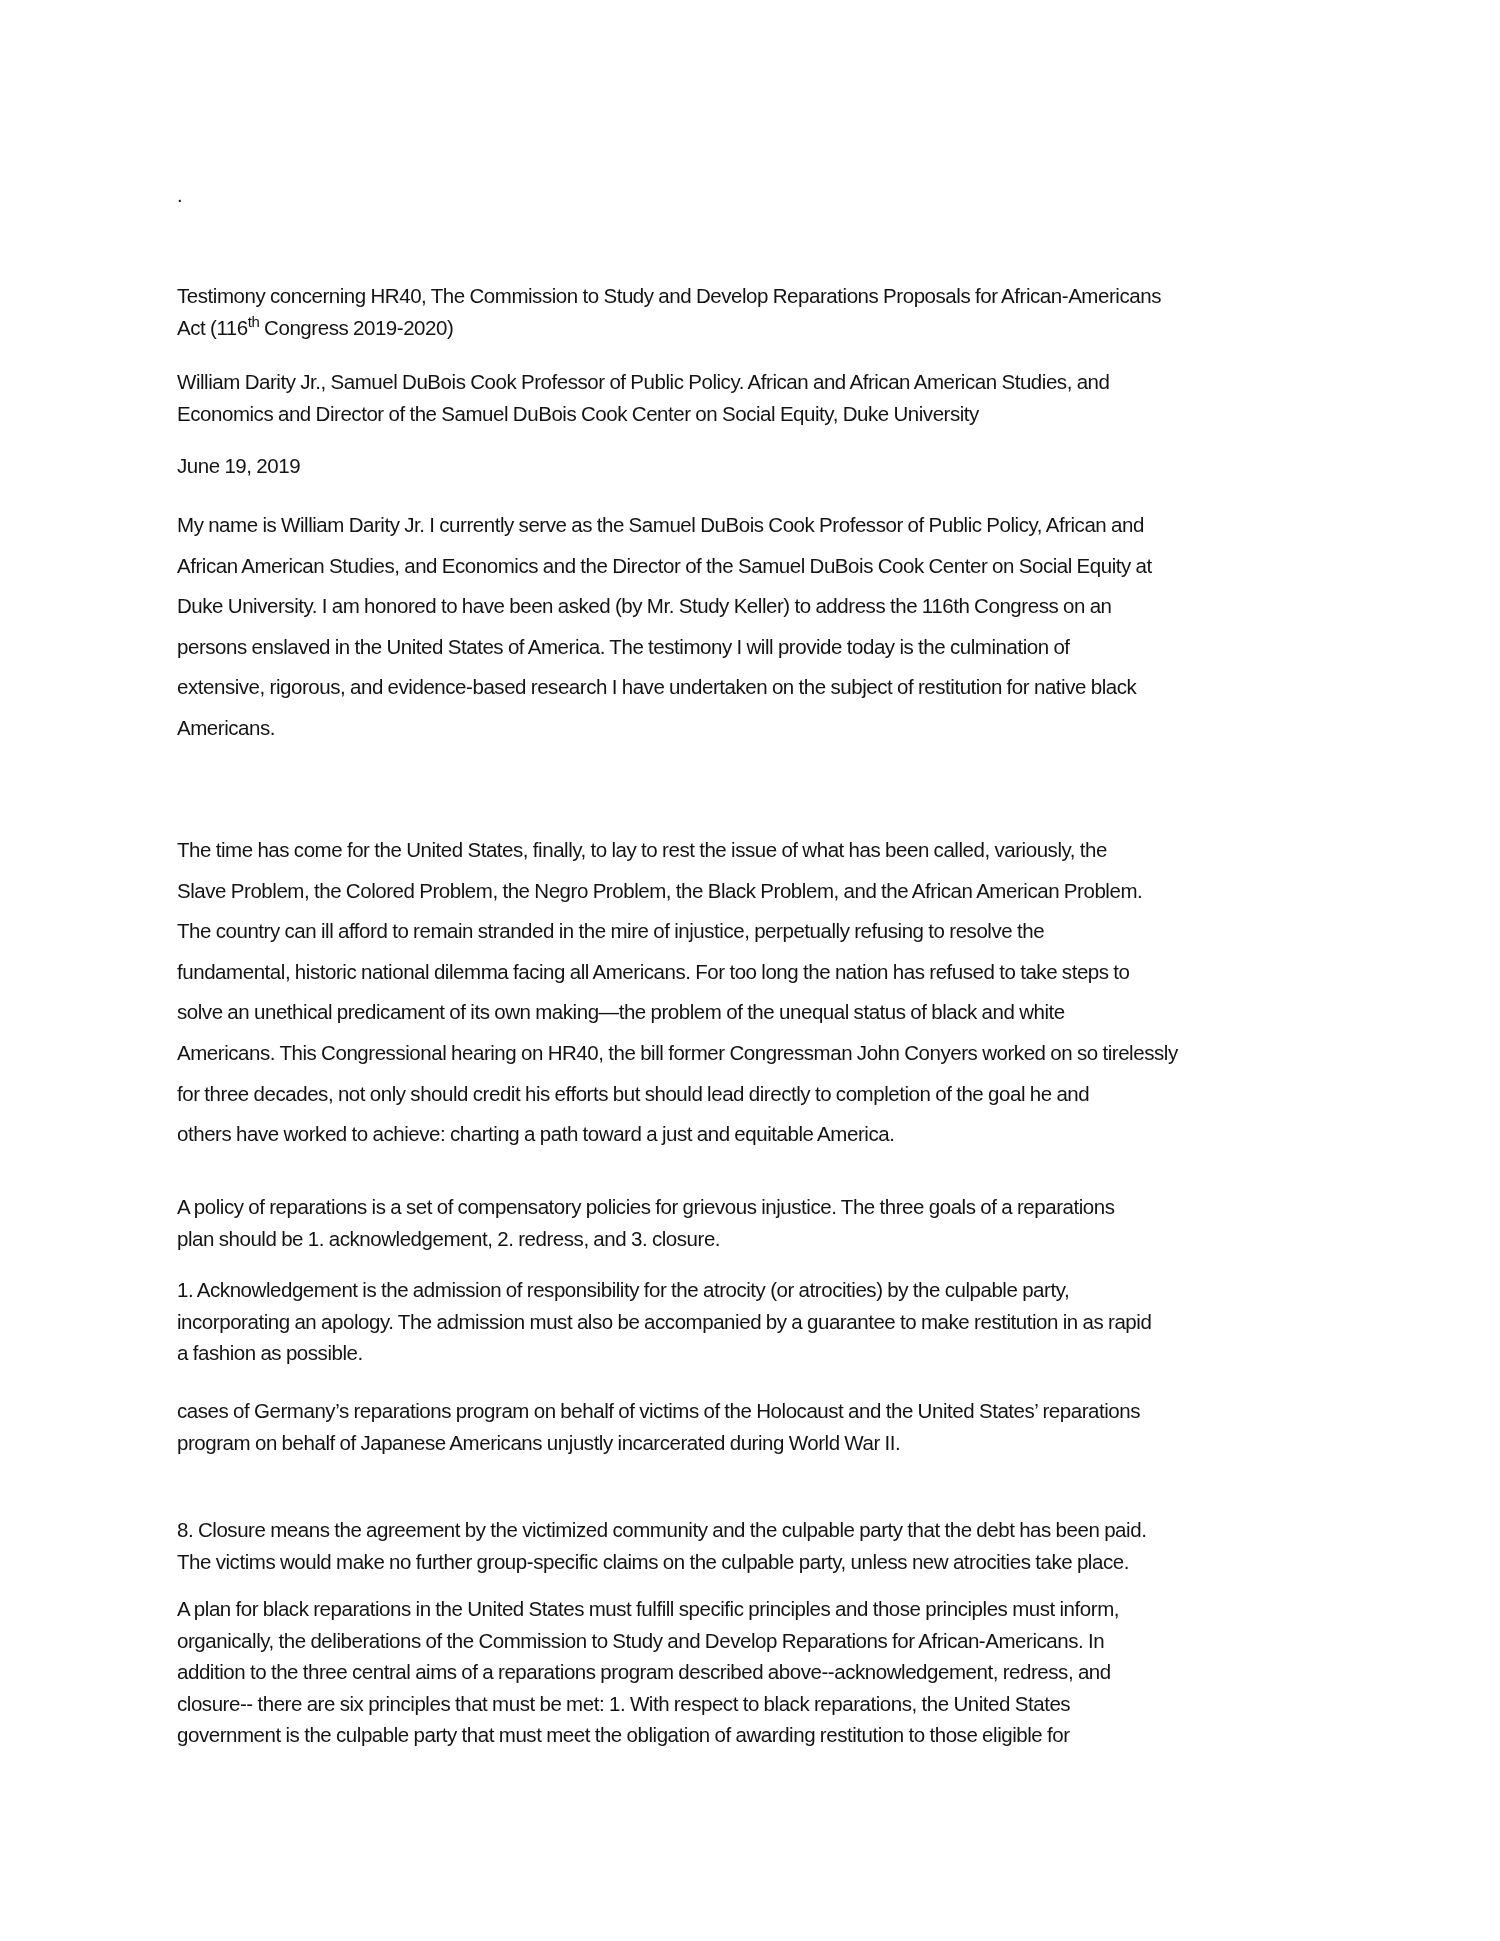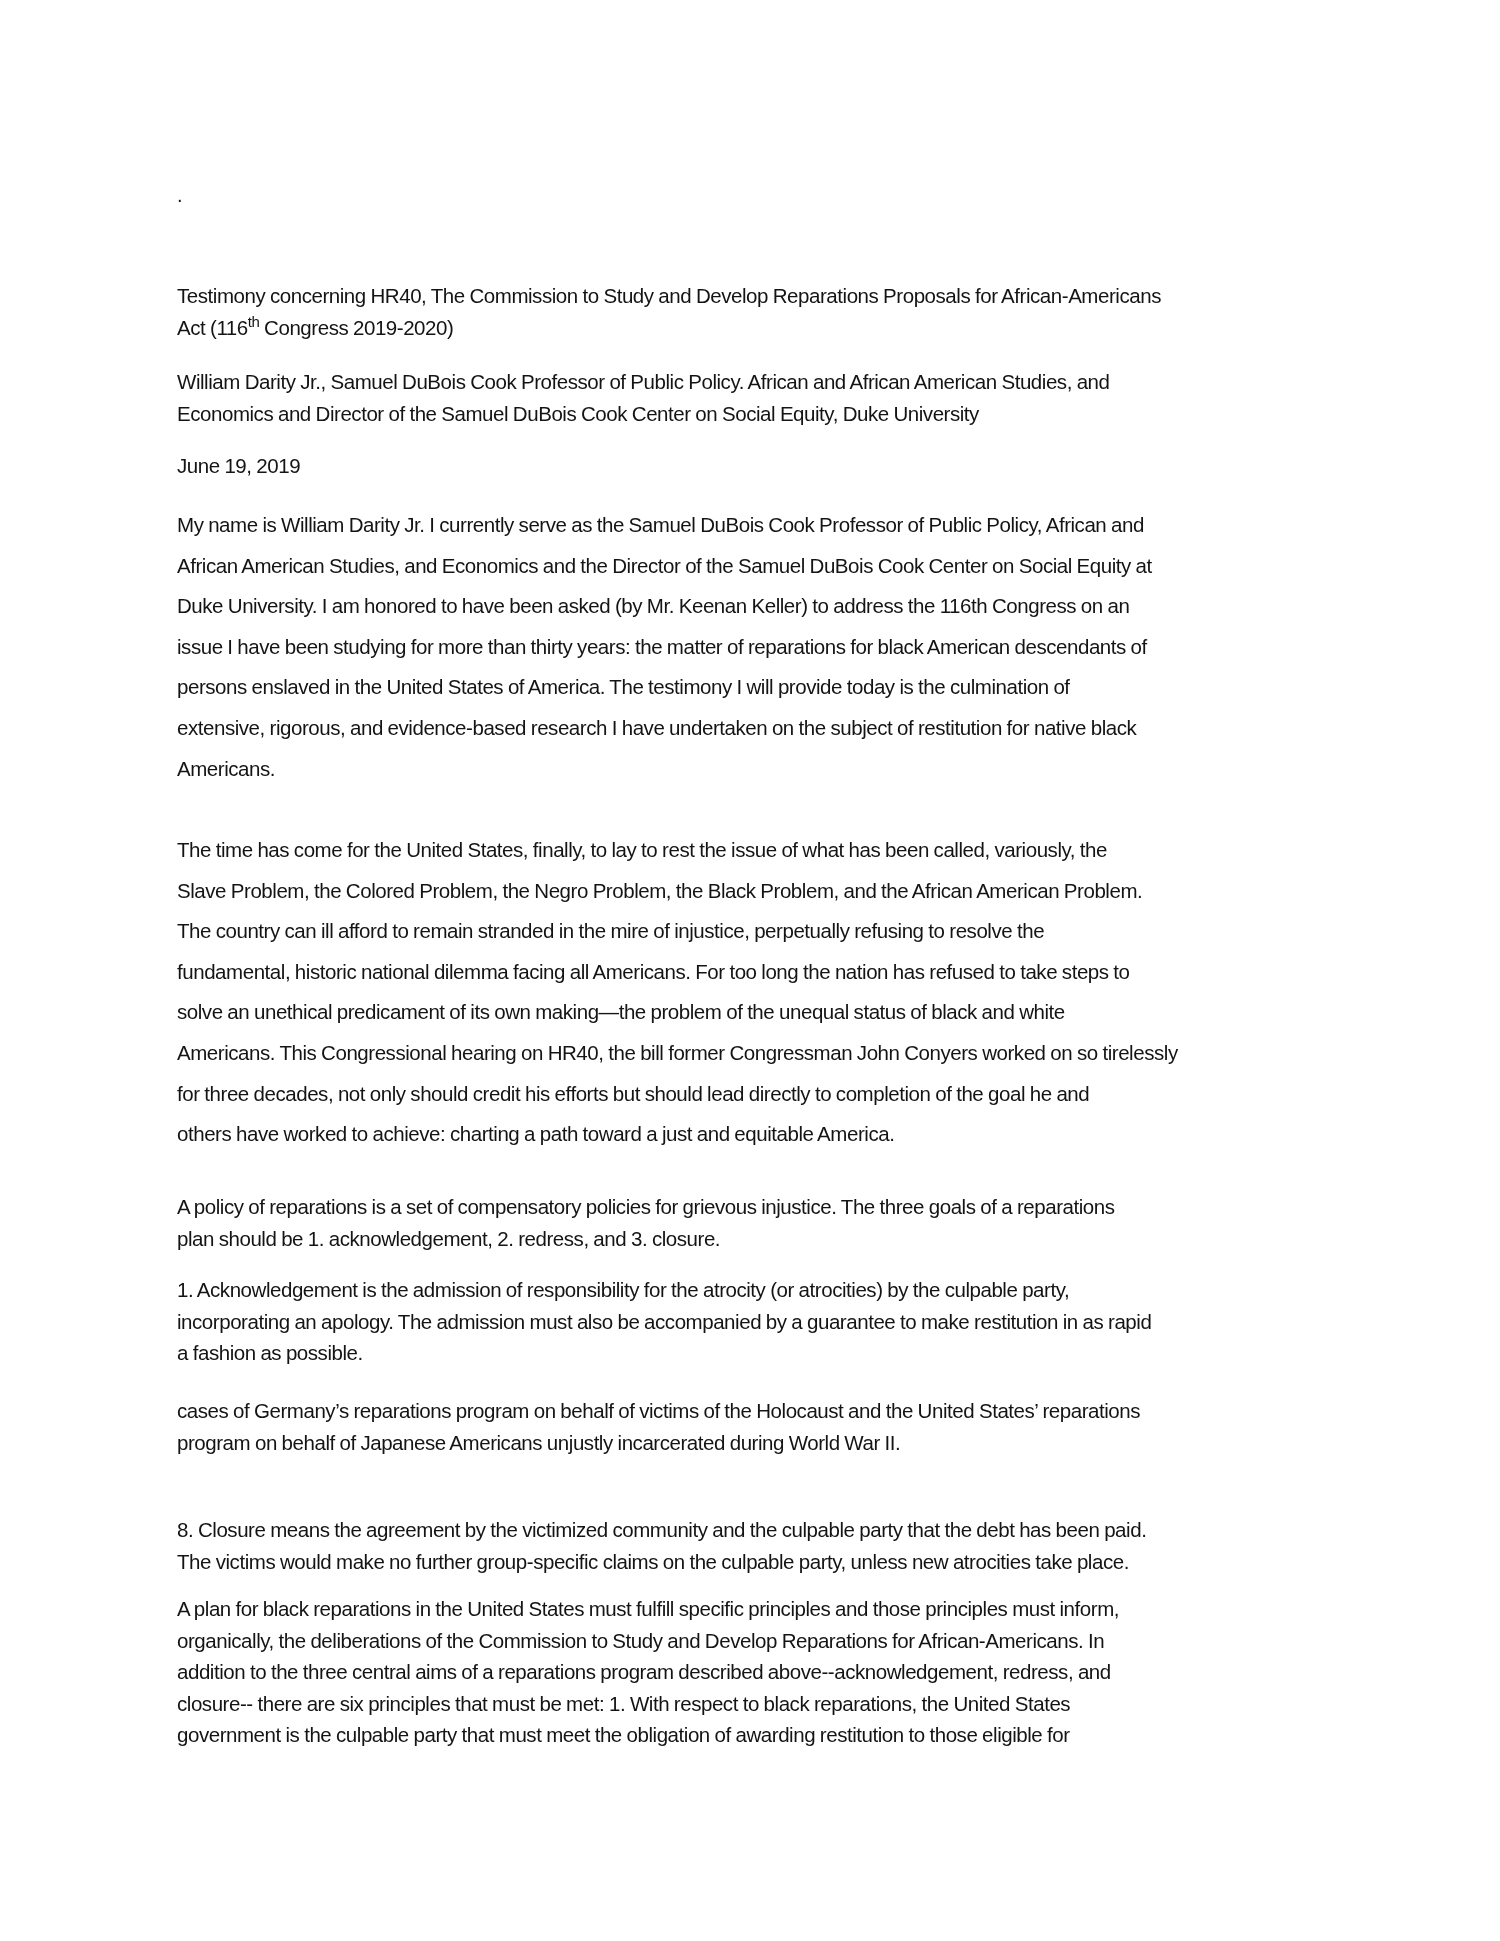--- a/index.html
+++ b/index.html
@@ -36,22 +36,21 @@
     <span class="line">Economics and Director of the Samuel DuBois Cook Center on Social Equity, Duke University</span>
   </div>
 
   <div class="block tight" style="top:450px;">
     <span class="line">June 19, 2019</span>
   </div>
 
   <div class="block wide" style="top:505px;">
     <span class="line">My name is William Darity Jr. I currently serve as the Samuel DuBois Cook Professor of Public Policy, African and</span>
     <span class="line">African American Studies, and Economics and the Director of the Samuel DuBois Cook Center on Social Equity at</span>
-    <span class="line">Duke University. I am honored to have been asked (by Mr. Keenan Keller) to address the 116th Congress on an</span>
-    <span class="line">issue I have been studying for more than thirty years: the matter of reparations for black American descendants of</span>
+    <span class="line">Duke University. I am honored to have been asked (by Mr. Study Keller) to address the 116th Congress on an</span>
     <span class="line">persons enslaved in the United States of America. The testimony I will provide today is the culmination of</span>
     <span class="line">extensive, rigorous, and evidence-based research I have undertaken on the subject of restitution for native black</span>
     <span class="line">Americans.</span>
   </div>
 
   <div class="block wide" style="top:830px;">
     <span class="line">The time has come for the United States, finally, to lay to rest the issue of what has been called, variously, the</span>
     <span class="line">Slave Problem, the Colored Problem, the Negro Problem, the Black Problem, and the African American Problem.</span>
     <span class="line">The country can ill afford to remain stranded in the mire of injustice, perpetually refusing to resolve the</span>
     <span class="line">fundamental, historic national dilemma facing all Americans. For too long the nation has refused to take steps to</span>

